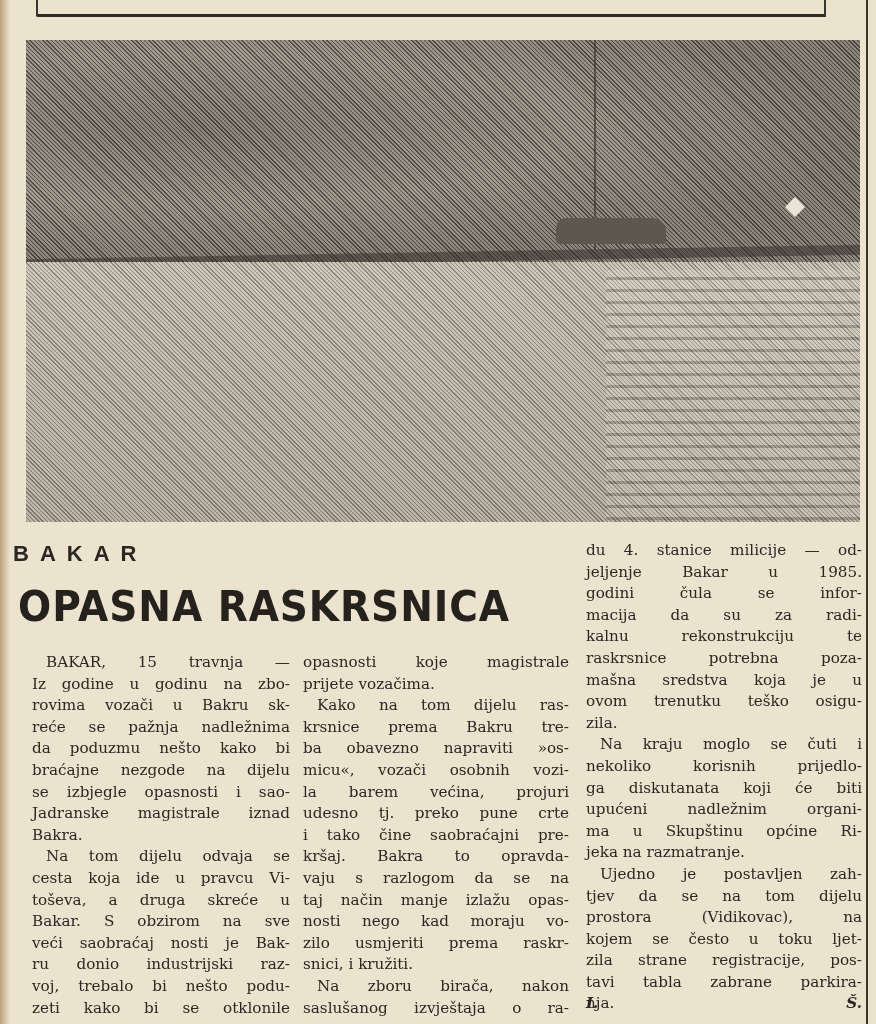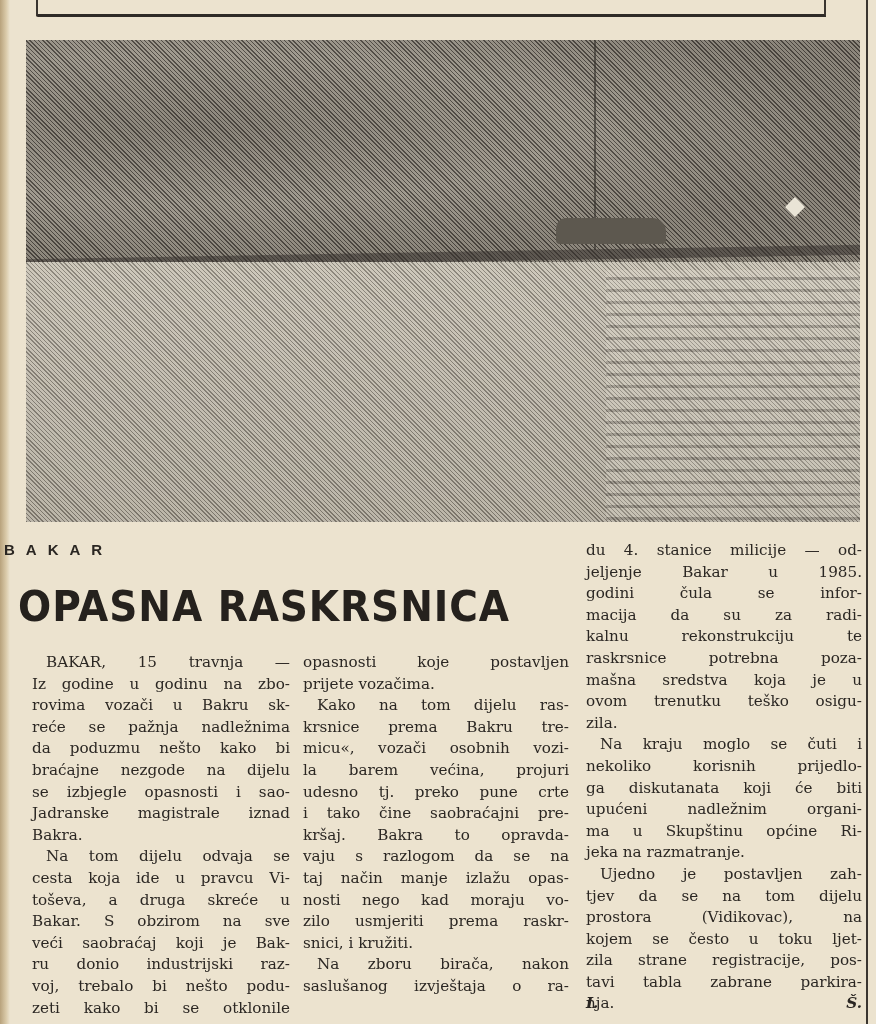--- a/index.html
+++ b/index.html
@@ -60,23 +60,23 @@
       background: #e9e4d6; transform: rotate(45deg);
     }
     .photo .pole {
       position: absolute; left: 568px; top: 0; width: 2px; height: 210px; background: rgba(50,46,42,0.6);
     }
     .photo .billboard {
       position: absolute; left: 580px; top: 230px; width: 270px; height: 250px;
       background: repeating-linear-gradient(0deg, rgba(70,65,60,0.25) 0 3px, rgba(240,235,222,0.2) 3px 12px);
     }
     .kicker {
-      position: absolute; left: 4px; top: 541px;
+      position: absolute; left: 13px; top: 541px;
       font-family: "Liberation Sans", sans-serif; font-weight: bold;
-      font-size: 15px; letter-spacing: 11px; color: #2a2622;
+      font-size: 22px; letter-spacing: 11px; color: #2a2622;
     }
     .headline {
       position: absolute; left: 18px; top: 582px;
       font-family: "DejaVu Sans", sans-serif; font-weight: bold;
       font-size: 42px; letter-spacing: 1px; color: #25211d;
       transform: scaleX(0.93); transform-origin: left top;
     }
     .col {
       position: absolute;
       font-family: "DejaVu Serif", serif;
@@ -120,30 +120,31 @@
     <span class="line">reće se pažnja nadležnima</span>
     <span class="line">da poduzmu nešto kako bi</span>
     <span class="line">braćajne nezgode na dijelu</span>
     <span class="line">se izbjegle opasnosti i sao-</span>
     <span class="line">Jadranske magistrale iznad</span>
     <span class="line last">Bakra.</span>
     <span class="line indent">Na tom dijelu odvaja se</span>
     <span class="line">cesta koja ide u pravcu Vi-</span>
     <span class="line">toševa, a druga skreće u</span>
     <span class="line">Bakar. S obzirom na sve</span>
-    <span class="line">veći saobraćaj koji je Bak-</span>
+    <span class="line">veći saobraćaj nosti je Bak-</span>
     <span class="line">ru donio industrijski raz-</span>
     <span class="line">voj, trebalo bi nešto podu-</span>
     <span class="line">zeti kako bi se otklonile</span>
   </div>
 <div class="col col2">
-    <span class="line">opasnosti koje postavljen</span>
+    <span class="line">opasnosti koje magistrale</span>
     <span class="line last">prijete vozačima.</span>
     <span class="line indent">Kako na tom dijelu ras-</span>
     <span class="line">krsnice prema Bakru tre-</span>
+    <span class="line">ba obavezno napraviti »os-</span>
     <span class="line">micu«, vozači osobnih vozi-</span>
     <span class="line">la barem većina, projuri</span>
     <span class="line">udesno tj. preko pune crte</span>
     <span class="line">i tako čine saobraćajni pre-</span>
     <span class="line">kršaj. Bakra to opravda-</span>
     <span class="line">vaju s razlogom da se na</span>
     <span class="line">taj način manje izlažu opas-</span>
     <span class="line">nosti nego kad moraju vo-</span>
     <span class="line">zilo usmjeriti prema raskr-</span>
     <span class="line last">snici, i kružiti.</span>

